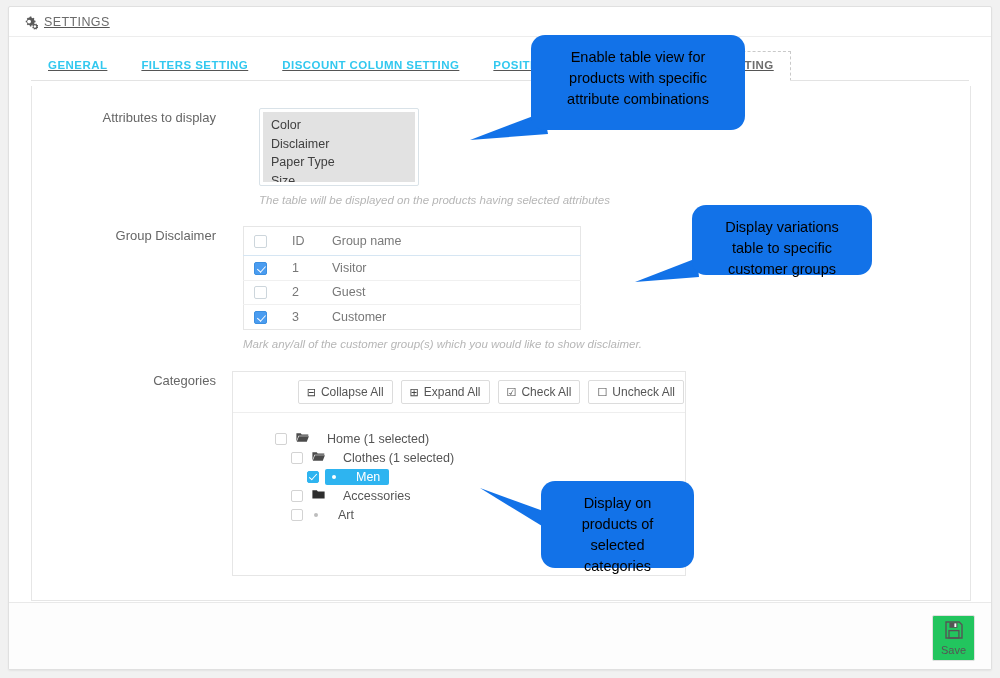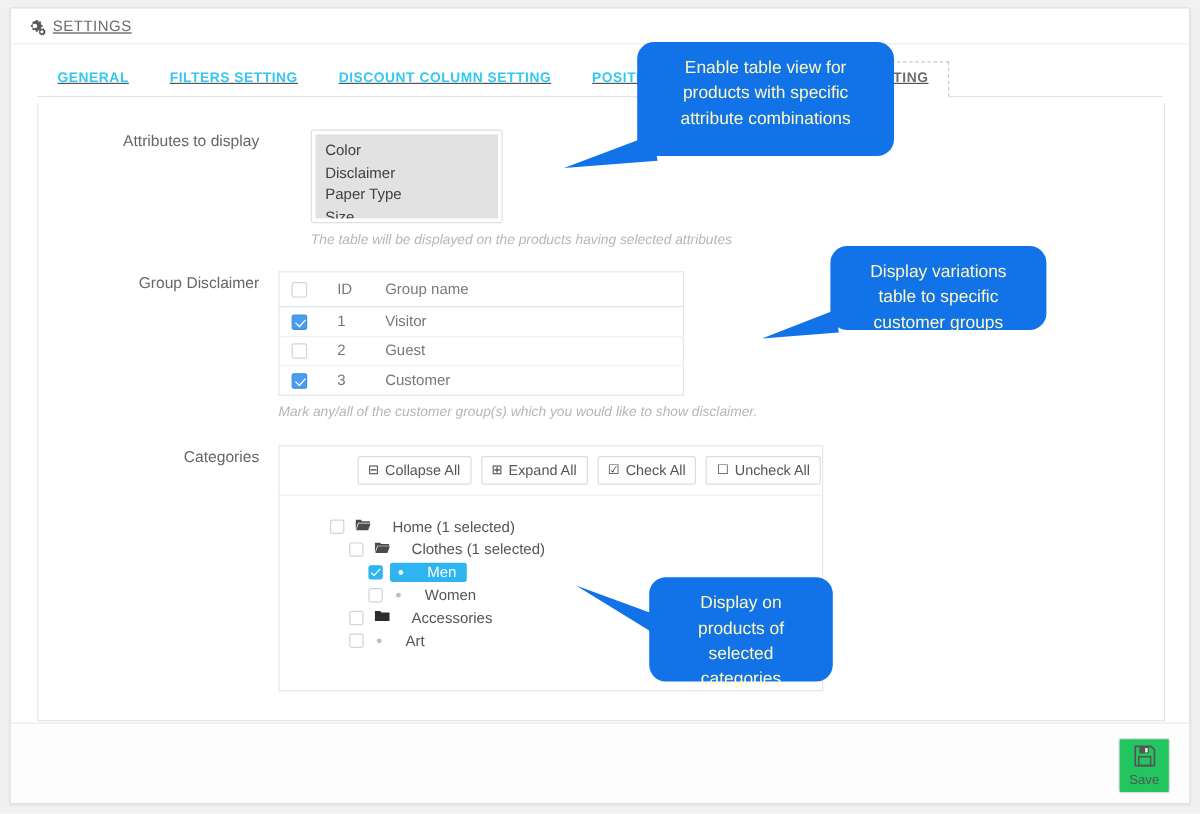--- a/index.html
+++ b/index.html
@@ -281,21 +281,21 @@
     background: #bdbdbd; display:inline-block;
     margin: 0 2px;
     flex:0 0 auto;
   }
   .tnode.sel .dot { background: #fff; }
 
   
   .callout {
     position: absolute;
     background: #1272e8;
-    color: #fef9c3;
+    color: #000000;
     border-radius: 14px;
     text-align: center;
     font-size: 14.5px;
     line-height: 21px;
     padding: 12px 16px;
     box-sizing: border-box;
     z-index: 40;
   }
   .callout-tail {
     position: absolute;
@@ -369,21 +369,21 @@
             <div class="ms-opt">Color</div>
             <div class="ms-opt">Disclaimer</div>
             <div class="ms-opt">Paper Type</div>
             <div class="ms-opt">Size</div>
           </div>
         </div>
         <div class="help">The table will be displayed on the products having selected attributes</div>
       </div>
     </div>
 
-    <div class="row" style="left:0; top:140px;">
+    <div class="row" style="left:0; top:140px;gap:11px;">
       <div class="row-label">Group Disclaimer</div>
       <div>
         <table class="gtable">
           <thead>
             <tr>
               <th class="col-cb">
                 <span class="cb"></span>
               </th>
               <th class="col-id">ID</th>
               <th>Group name</th>
@@ -461,27 +461,20 @@
           </div>
 
           <div class="tnode sel" style="padding-left:74px;">
             <span class="tcb"></span>
             <span class="tlabel">
               <span class="dot"></span>
               <span>Men</span>
             </span>
           </div>
 
-          <div class="tnode" style="padding-left:74px;">
-            <span class="tcb"></span>
-            <span class="tlabel">
-              <span class="dot"></span>
-              <span>Women</span>
-            </span>
-          </div>
 
           <div class="tnode" style="padding-left:58px;">
             <span class="tcb"></span>
             <span class="tlabel">
               <span>
                 <svg width="13" height="11" viewBox="0 0 13 11">
                     <path fill="#2e2e2e" d="M0.4 1.2h4.4l1.1 1.3h6.7v7.1H0.4z"></path>
                   </svg>
               </span>
               <span>Accessories</span>

